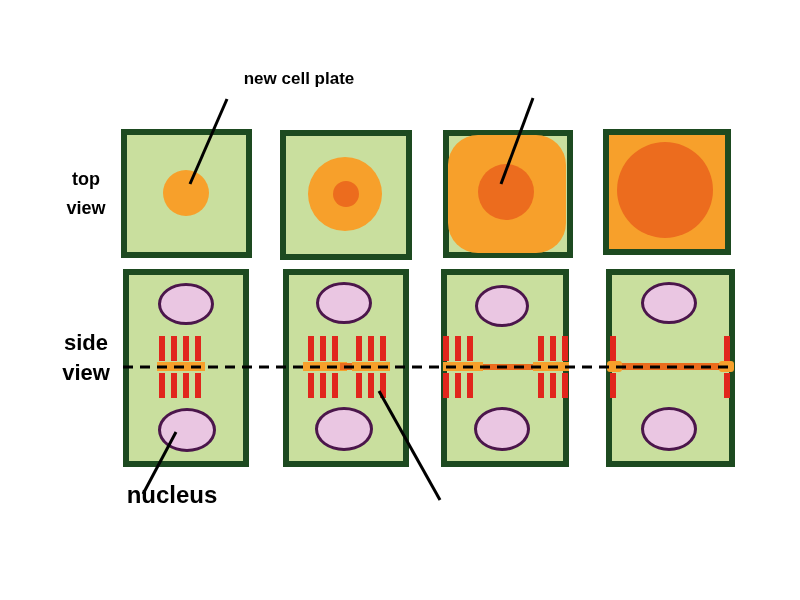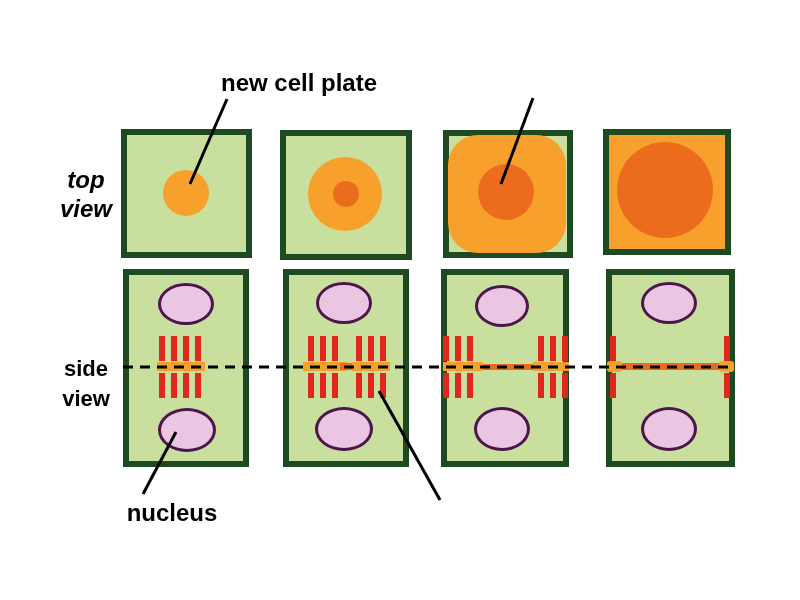--- a/index.html
+++ b/index.html
@@ -7,26 +7,26 @@
     position:relative;width:800px;height:600px;background:#ffffff;
     overflow:hidden;font-family:"Liberation Sans", sans-serif;
   }
   .cell{position:absolute;box-sizing:border-box;border-style:solid;border-width:6px;}
   .shape{position:absolute;}
   .nucleus{position:absolute;box-sizing:border-box;border-style:solid;border-width:3px;border-radius:50%;}
   .bar{position:absolute;}
   #lines{position:absolute;left:0;top:0;z-index:5;pointer-events:none;}
   .lbl{position:absolute;z-index:6;font-weight:bold;color:#000;white-space:nowrap;}
   .rowlbl{position:absolute;z-index:6;font-weight:bold;color:#000;text-align:center;}
-  #lbl-new{left:204px;top:69px;width:190px;text-align:center;font-size:24px;}
+  #lbl-new{left:204px;top:69px;width:190px;text-align:center;font-size:17px;}
   #lbl-maturing{left:500px;top:66px;width:238px;text-align:center;font-size:24px;}
-  #lbl-nucleus{left:122px;top:499px;width:100px;text-align:center;font-size:24px;}
+  #lbl-nucleus{left:122px;top:481px;width:100px;text-align:center;font-size:24px;}
   #lbl-phrag{left:398px;top:499px;width:340px;text-align:center;font-size:24px;}
-  #lbl-top-view{left:40px;top:165px;width:92px;font-size:24px;line-height:29px;font-style:italic;}
-  #lbl-side-view{left:40px;top:354px;width:92px;font-size:22px;line-height:30px;}
+  #lbl-top-view{left:40px;top:165px;width:92px;font-size:18px;line-height:29px;}
+  #lbl-side-view{left:40px;top:328px;width:92px;font-size:22px;line-height:30px;}
 </style>
 </head>
 <body>
 
 <div id="canvas" style="background: rgb(255, 255, 255);">
 
   <svg id="lines" width="800" height="600">
       <line x1="123" y1="367" x2="735" y2="367" stroke="#000000" stroke-width="3" stroke-dasharray="10 7"></line>
       <line x1="227" y1="99" x2="190" y2="184" stroke="#000000" stroke-width="3"></line>
       <line x1="533" y1="98" x2="501" y2="184" stroke="#000000" stroke-width="3"></line>

